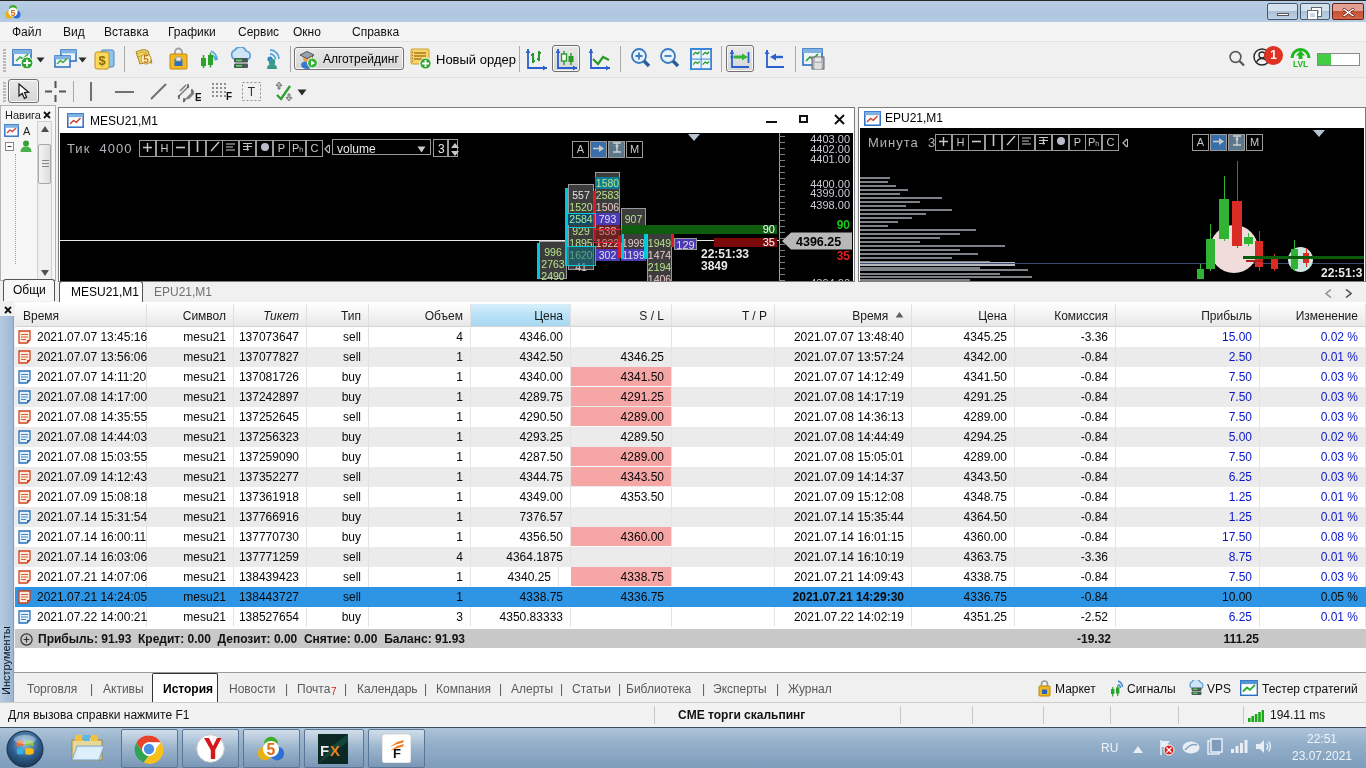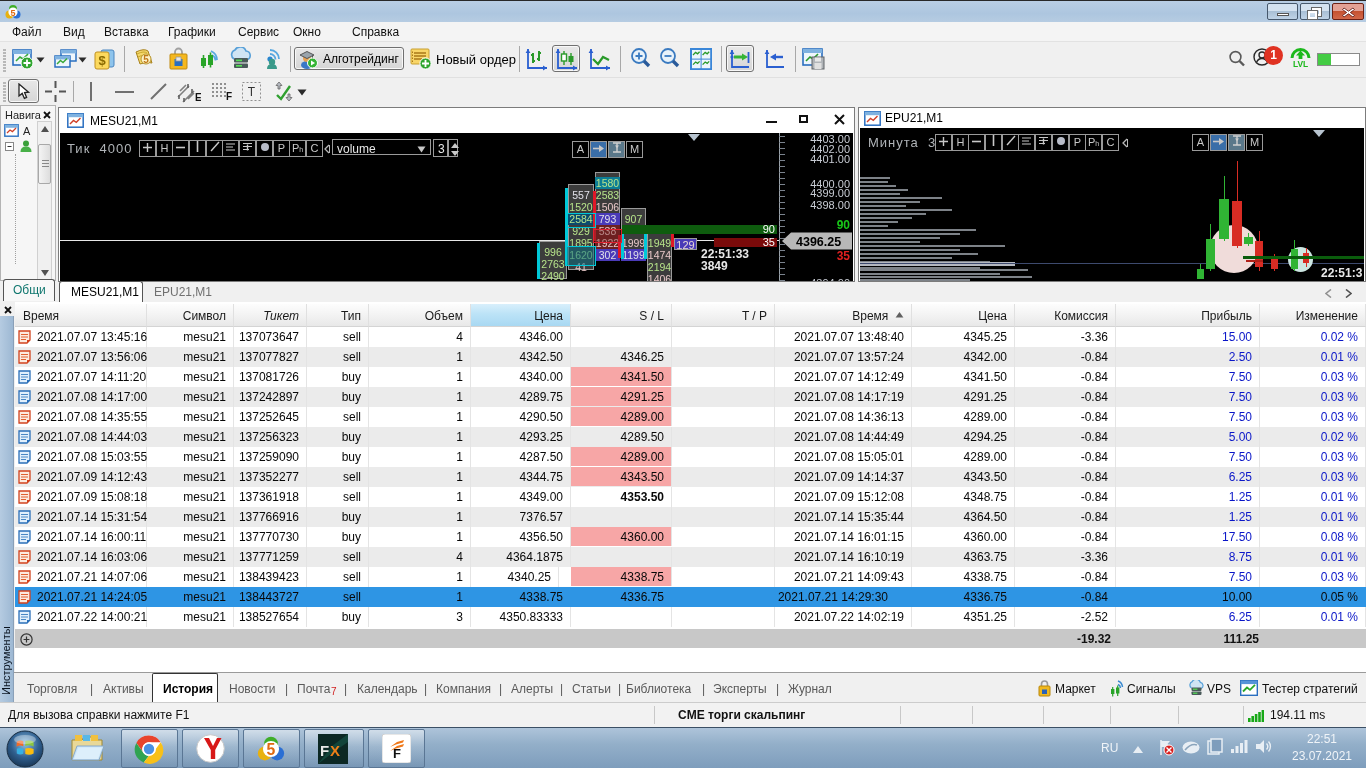--- a/index.html
+++ b/index.html
@@ -635,21 +635,21 @@
       <div class="abs" style="left:431px;top:121px;width:7px;height:20px;background:#30b434"></div>
       <div class="abs" style="left:446px;top:120px;width:1px;height:19px;background:#d82c24"></div>
       <div class="abs" style="left:443px;top:125px;width:6px;height:10px;background:#d82c24"></div>
       <div class="abs" style="left:383px;top:128px;width:121px;height:3px;background:#0a5c0c;z-index:6"></div>
       <div class="abs" style="left:386px;top:132px;width:17px;height:2px;background:#b02018"></div>
       <div class="abs" style="left:461px;top:138px;font-size:12px;font-weight:bold;color:#e8e8e8">22:51:3</div>
     </div>
 </div>
 <div id="charttabs" class="abs">
   <div class="abs" style="left:3px;top:-3px;width:52px;height:22px;background:#f8f8f8;border:1px solid #555;border-bottom:none;border-radius:3px 3px 0 0">
-      <span class="abs" style="left:9px;top:3px;font-size:12px;color:#0f766e">Общи</span>
+      <span class="abs" style="left:9px;top:3px;font-size:12px;color:#000000">Общи</span>
     </div>
   <div class="abs" style="left:59px;top:-1px;width:84px;height:21px;background:#fff;border:1px solid #555;border-bottom:none;border-radius:3px 3px 0 0">
       <span class="abs" style="left:11px;top:3px;font-size:12px;color:#000">MESU21,M1</span>
     </div>
   <span class="abs" style="left:154px;top:3px;font-size:12px;color:#707070">EPU21,M1</span>
   <svg class="abs" style="left:1325px;top:7px" width="7" height="9" viewBox="0 0 7 9">
       <path d="M6 0.5 L1 4.5 L6 8.5" fill="none" stroke="#909090" stroke-width="1.6"></path>
     </svg>
   <svg class="abs" style="left:1345px;top:7px" width="7" height="9" viewBox="0 0 7 9">
       <path d="M1 0.5 L6 4.5 L1 8.5" fill="none" stroke="#505050" stroke-width="1.6"></path>
@@ -871,21 +871,21 @@
           <path d="M1 1 h11 v9 l-3 3 h-8 z" fill="#fceade" stroke="#d2421c" stroke-width="1.3"></path>
           <path d="M12 10 l-3 3 v-3 z" fill="#d2421c"></path>
           <path d="M3 4.5 h7 M3 7 h7 M3 9.5 h5" stroke="#e06030" stroke-width="1.2"></path>
         </svg></span>
       <div class="cell" style="left:0px;width:132px;white-space:nowrap;text-align:left;padding-left:22px;padding-right:0;">2021.07.09 15:08:18</div>
       <div class="cell" style="left:132px;width:87px;white-space:nowrap;">mesu21</div>
       <div class="cell" style="left:219px;width:73px;white-space:nowrap;">137361918</div>
       <div class="cell" style="left:292px;width:62px;white-space:nowrap;">sell</div>
       <div class="cell" style="left:354px;width:102px;white-space:nowrap;">1</div>
       <div class="cell" style="left:456px;width:100px;white-space:nowrap;">4349.00</div>
-      <div class="cell" style="left:556px;width:101px;white-space:nowrap;font-weight:bold;">4353.50</div>
+      <div class="cell" style="left:556px;width:101px;white-space:nowrap;">4353.50</div>
       <div class="cell" style="left:657px;width:103px;white-space:nowrap;"></div>
       <div class="cell" style="left:760px;width:137px;white-space:nowrap;">2021.07.09 15:12:08</div>
       <div class="cell" style="left:897px;width:103px;white-space:nowrap;">4348.75</div>
       <div class="cell" style="left:1000px;width:101px;white-space:nowrap;">-0.84</div>
       <div class="cell" style="left:1101px;width:144px;white-space:nowrap;color:#0a16c8;">1.25</div>
       <div class="cell" style="left:1245px;width:106px;white-space:nowrap;color:#0a16c8;">0.01 %</div>
     </div>
     <div class="row" style="top:205px;background:#ebebeb;color:#080808">
       <span style="position:absolute;left:3px;top:3px"><svg width="13" height="14" viewBox="0 0 13 14">
           <path d="M1 1 h11 v9 l-3 3 h-8 z" fill="#e2f0fc" stroke="#2a6fb8" stroke-width="1.3"></path>
@@ -973,21 +973,21 @@
           <path d="M3 4.5 h7 M3 7 h7 M3 9.5 h5" stroke="#e06030" stroke-width="1.2"></path>
         </svg></span>
       <div class="cell" style="left:0px;width:132px;white-space:nowrap;border-right-color:transparent;text-align:left;padding-left:22px;padding-right:0;">2021.07.21 14:24:05</div>
       <div class="cell" style="left:132px;width:87px;white-space:nowrap;border-right-color:transparent;">mesu21</div>
       <div class="cell" style="left:219px;width:73px;white-space:nowrap;border-right-color:transparent;">138443727</div>
       <div class="cell" style="left:292px;width:62px;white-space:nowrap;border-right-color:transparent;">sell</div>
       <div class="cell" style="left:354px;width:102px;white-space:nowrap;border-right-color:transparent;">1</div>
       <div class="cell" style="left:456px;width:100px;white-space:nowrap;border-right-color:transparent;">4338.75</div>
       <div class="cell" style="left:556px;width:101px;white-space:nowrap;border-right-color:transparent;">4336.75</div>
       <div class="cell" style="left:657px;width:103px;white-space:nowrap;border-right-color:transparent;"></div>
-      <div class="cell" style="left:744px;width:137px;white-space:nowrap;border-right-color:transparent;">2021.07.21 14:29:30</div>
+      <div class="cell" style="left:760px;width:137px;white-space:nowrap;border-right-color:transparent;font-weight:bold;">2021.07.21 14:29:30</div>
       <div class="cell" style="left:897px;width:103px;white-space:nowrap;border-right-color:transparent;">4336.75</div>
       <div class="cell" style="left:1000px;width:101px;white-space:nowrap;border-right-color:transparent;">-0.84</div>
       <div class="cell" style="left:1101px;width:144px;white-space:nowrap;border-right-color:transparent;">10.00</div>
       <div class="cell" style="left:1245px;width:106px;white-space:nowrap;border-right-color:transparent;">0.05 %</div>
     </div>
     <div class="row" style="top:305px;background:#fff;color:#080808">
       <span style="position:absolute;left:3px;top:3px"><svg width="13" height="14" viewBox="0 0 13 14">
           <path d="M1 1 h11 v9 l-3 3 h-8 z" fill="#e2f0fc" stroke="#2a6fb8" stroke-width="1.3"></path>
           <path d="M12 10 l-3 3 v-3 z" fill="#2a6fb8"></path>
           <path d="M3 4.5 h7 M3 7 h7 M3 9.5 h5" stroke="#4a88c4" stroke-width="1.2"></path>
@@ -1004,20 +1004,21 @@
       <div class="cell" style="left:897px;width:103px;white-space:nowrap;">4351.25</div>
       <div class="cell" style="left:1000px;width:101px;white-space:nowrap;">-2.52</div>
       <div class="cell" style="left:1101px;width:144px;white-space:nowrap;color:#0a16c8;">6.25</div>
       <div class="cell" style="left:1245px;width:106px;white-space:nowrap;color:#0a16c8;">0.01 %</div>
     </div>
     <div id="sumrow">
       <svg style="position:absolute;left:5px;top:4px" width="13" height="13" viewBox="0 0 13 13">
         <circle cx="6.5" cy="6.5" r="5.6" fill="none" stroke="#333" stroke-width="1.2"></circle>
         <path d="M6.5 3.6 v5.8 M3.6 6.5 h5.8" stroke="#333" stroke-width="1.2"></path>
       </svg>
+      <span style="position:absolute;left:23px;top:3px">Прибыль: 91.93&nbsp; Кредит: 0.00&nbsp; Депозит: 0.00&nbsp; Снятие: 0.00&nbsp; Баланс: 91.93</span>
       <span style="position:absolute;left:1020px;top:3px;width:76px;text-align:right">-19.32</span>
       <span style="position:absolute;left:1160px;top:3px;width:84px;text-align:right">111.25</span>
     </div>
   </div>
 
 <div class="abs" style="left:15px;top:648px;width:1351px;height:24px;background:#fff"></div>
 
 <div id="btabs" class="abs">
   <span class="ti" style="left:27px">Торговля</span>
     <span class="ti" style="left:90px">|</span>

